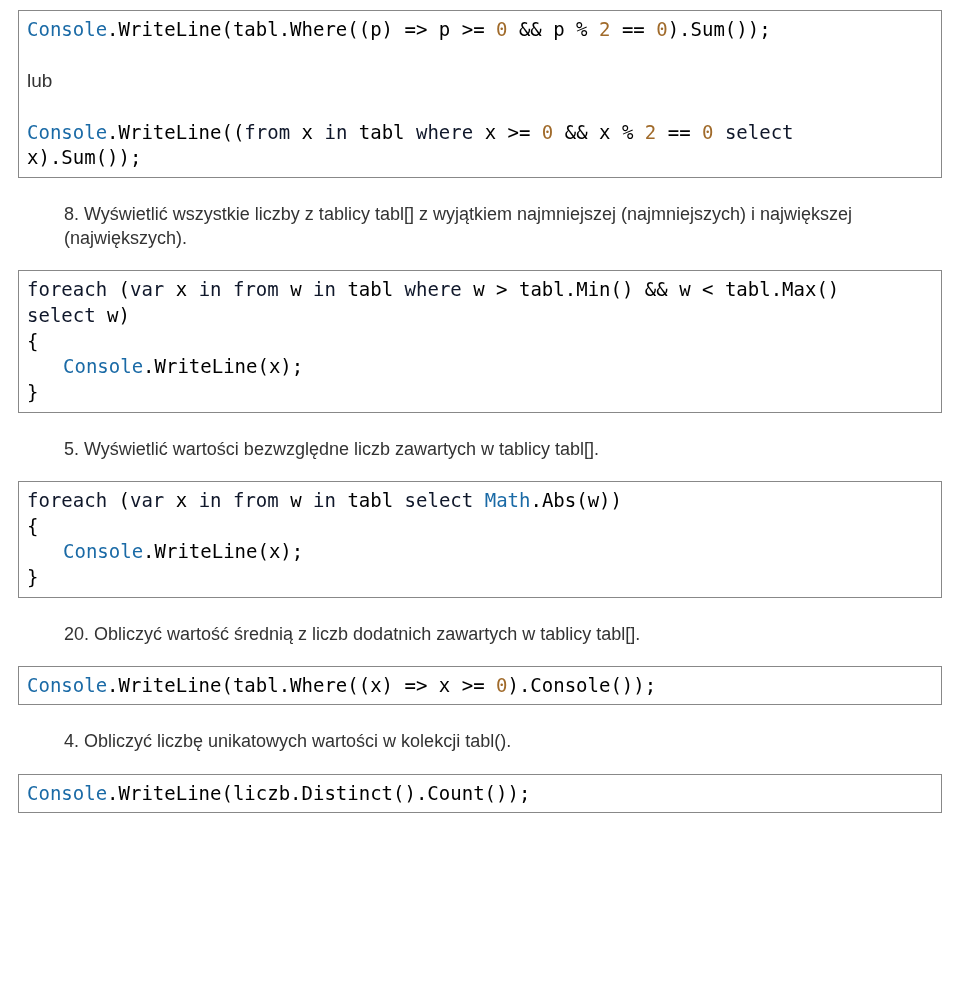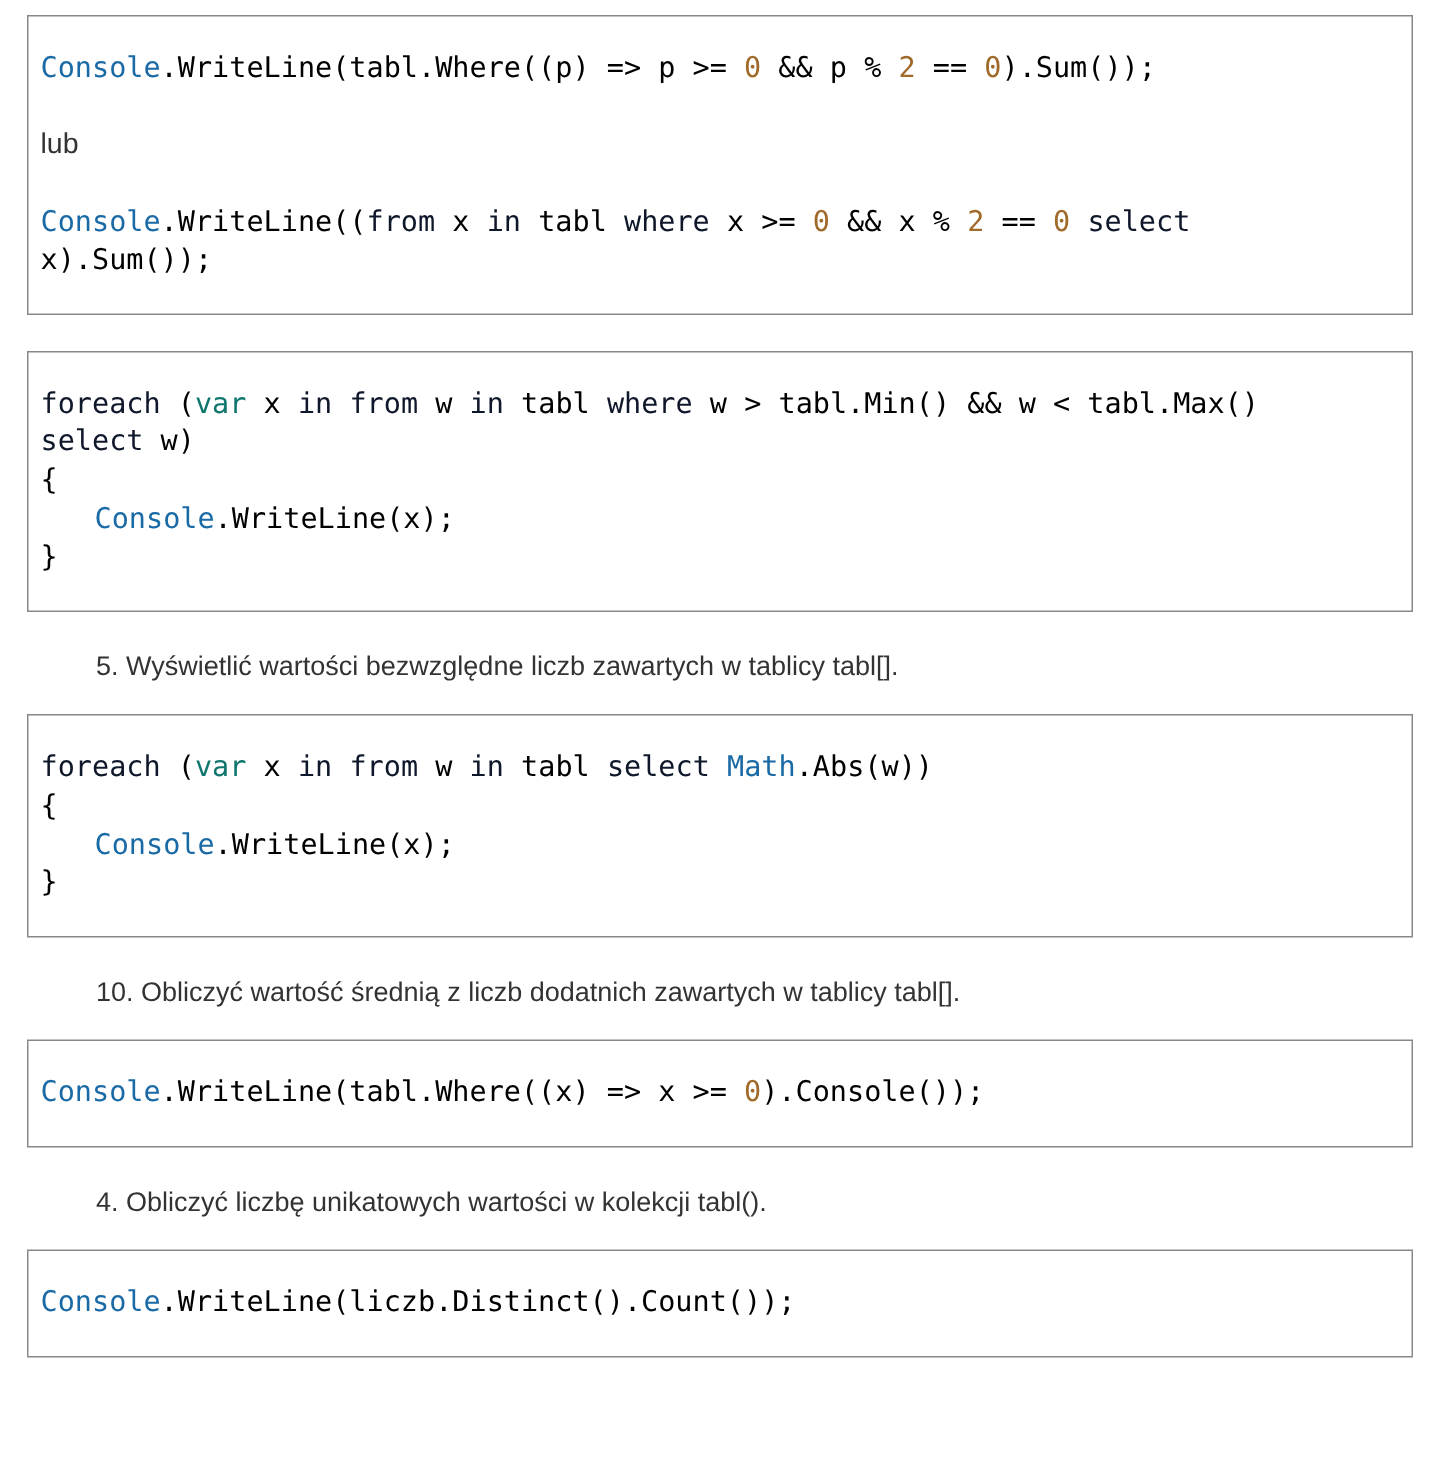--- a/index.html
+++ b/index.html
@@ -1,30 +1,31 @@
 <!DOCTYPE html>
 <html><head>
 <meta charset="utf-8">
 <style>
   html,body{margin:0;padding:0;background:#fff;color:#333}
   body{font-family:Verdana,Geneva,sans-serif;font-size:18px;line-height:1.35;width:960px;padding:10px 18px;box-sizing:border-box}
-  .code-block{font-family:Consolas,Menlo,monospace;font-size:19px;border:1px solid #888;padding:22px 8px;margin:0 0 24px 0;line-height:1.35;white-space:pre-wrap;color:#000}
+  .code-block{font-family:Consolas,Menlo,monospace;font-size:19px;border:1px solid #888;padding:6px 8px;margin:0 0 24px 0;line-height:1.35;white-space:pre-wrap;color:#000}
   .para{margin:8px 0 20px 0;color:#333}
   .indent{padding-left:46px}
   .ind1{padding-left:36px}
-  .tok-type{color:#0f766e}
+  .tok-type{color:#0f172a}
   .tok-kw{color:#0f172a}
   .tok-class{color:#1a6aa6}
   .tok-num{color:#a06a2a}
 </style>
 </head>
 <body>
 
 <div id="root">
     <div class="code-block"><div><span class="tok-class">Console</span><span>.WriteLine(tabl.Where((p) =&gt; p &gt;= </span><span class="tok-num">0</span><span> &amp;&amp; p % </span><span class="tok-num">2</span><span> == </span><span class="tok-num">0</span><span>).Sum());</span></div><div><span>&nbsp;</span></div><div style="font-family: Verdana, Geneva, sans-serif; color: rgb(51, 51, 51);"><span>lub</span></div><div><span>&nbsp;</span></div><div><span class="tok-class">Console</span><span>.WriteLine((</span><span class="tok-kw">from</span><span> x </span><span class="tok-kw">in</span><span> tabl </span><span class="tok-kw">where</span><span> x &gt;= </span><span class="tok-num">0</span><span> &amp;&amp; x % </span><span class="tok-num">2</span><span> == </span><span class="tok-num">0</span><span> </span><span class="tok-kw">select</span></div><div><span>x).Sum());</span></div></div>
+    <div class="para indent"><span>8. Wyświetlić wszystkie liczby z tablicy tabl[] z wyjątkiem najmniejszej (najmniejszych) i największej (największych).</span></div>
     <div class="code-block"><div><span class="tok-kw">foreach</span><span> (</span><span class="tok-type">var</span><span> x </span><span class="tok-kw">in</span><span> </span><span class="tok-kw">from</span><span> w </span><span class="tok-kw">in</span><span> tabl </span><span class="tok-kw">where</span><span> w &gt; tabl.Min() &amp;&amp; w &lt; tabl.Max()</span></div><div><span class="tok-kw">select</span><span> w)</span></div><div><span>{</span></div><div class="ind1"><span class="tok-class">Console</span><span>.WriteLine(x);</span></div><div><span>}</span></div></div>
     <div class="para indent"><span>5. Wyświetlić wartości bezwzględne liczb zawartych w tablicy tabl[].</span></div>
     <div class="code-block"><div><span class="tok-kw">foreach</span><span> (</span><span class="tok-type">var</span><span> x </span><span class="tok-kw">in</span><span> </span><span class="tok-kw">from</span><span> w </span><span class="tok-kw">in</span><span> tabl </span><span class="tok-kw">select</span><span> </span><span class="tok-class">Math</span><span>.Abs(w))</span></div><div><span>{</span></div><div class="ind1"><span class="tok-class">Console</span><span>.WriteLine(x);</span></div><div><span>}</span></div></div>
-    <div class="para indent"><span>10. Obliczyć wartość średnią z liczb dodatnich zawartych w tablicy tabl[].</span></div>
+    <div class="para indent"><span>20. Obliczyć wartość średnią z liczb dodatnich zawartych w tablicy tabl[].</span></div>
     <div class="code-block"><div><span class="tok-class">Console</span><span>.WriteLine(tabl.Where((x) =&gt; x &gt;= </span><span class="tok-num">0</span><span>).Console());</span></div></div>
     <div class="para indent"><span>4. Obliczyć liczbę unikatowych wartości w kolekcji tabl().</span></div>
     <div class="code-block"><div><span class="tok-class">Console</span><span>.WriteLine(liczb.Distinct().Count());</span></div></div>
   </div>
 
 </body></html>

